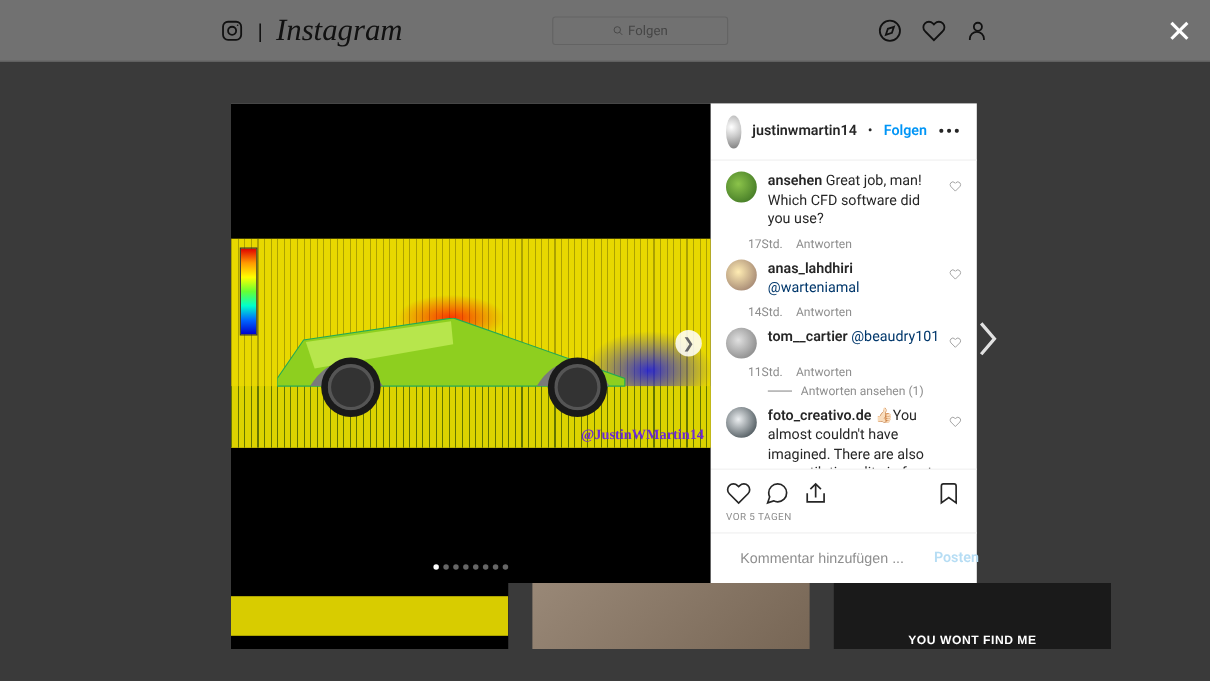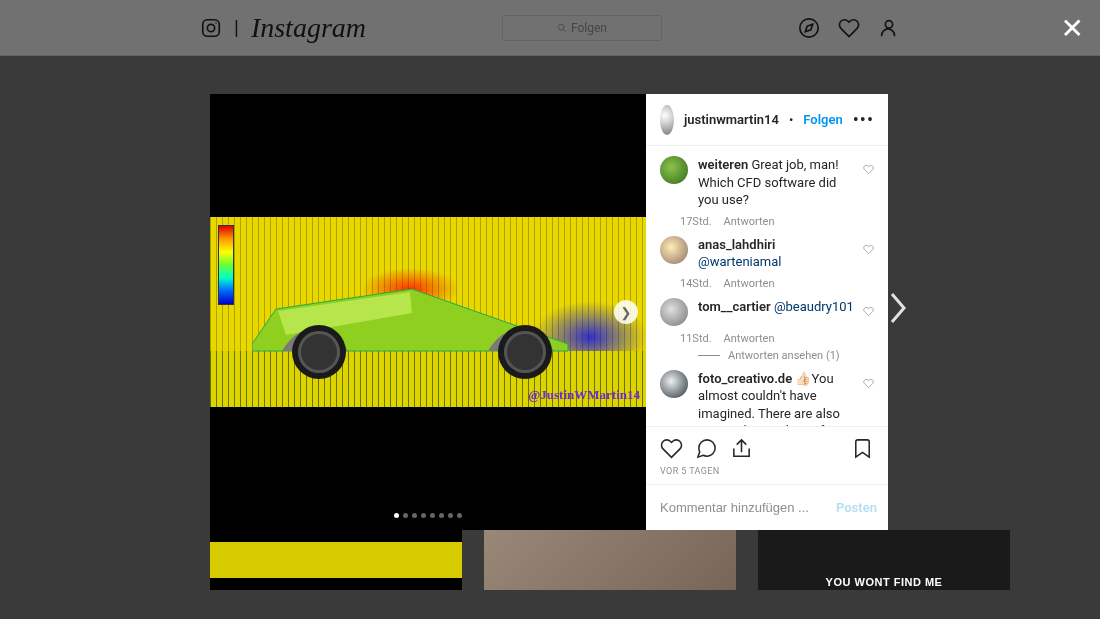--- a/index.html
+++ b/index.html
@@ -134,21 +134,21 @@
   .view-replies .line{ width:22px; height:1px; background:#8e8e8e;}
 
   .actions{ border-top:1px solid #efefef; padding:6px 14px 2px 14px;}
   .action-row{ display:flex; gap:12px; align-items:center; padding:4px 0;}
   .action-row svg{ width:23px; height:23px; stroke:#262626; fill:none; stroke-width:1.6;}
   .action-row .spacer{ flex:1;}
   .likes{ font-size:13px; color:#262626; padding:2px 0;}
   .likes b{ font-weight:600;}
   .ts{ font-size:9px; color:#8e8e8e; letter-spacing:0.4px; padding:2px 0 6px 0;}
 
-  .add-comment{ border-top:1px solid #efefef; display:flex; align-items:center; padding:0 14px; height:46px;}
+  .add-comment{ border-top:1px solid #efefef; display:flex; align-items:center; padding:0 27px; height:46px;}
   .add-comment input{ flex:1; border:none; outline:none; font-size:13px; color:#262626;}
   .add-comment input::placeholder{ color:#8e8e8e;}
   .post-btn{ color:#b6ddf4; font-weight:600; font-size:13px;}
 
   .thumb-row{
     position:absolute; top:530px; left:210px; display:flex; gap:22px;
   }
   .thumb{ width:252px; height:60px; background:#000; overflow:hidden; position:relative;}
   .thumb.t1 .mini{ position:absolute; inset:0; background:#000;}
   .thumb.t1 .strip{ position:absolute; top:12px; left:0; right:0; height:36px; background:#d8cc00;}
@@ -250,21 +250,21 @@
       <span class="uname">justinwmartin14</span>
       <span class="sep">•</span>
       <span class="follow-link">Folgen</span>
       <span class="more">•••</span>
     </div>
 
     <div class="comments">
 
       <div class="comment">
         <div class="avatar a1"></div>
-        <div class="comment-body"><span class="cu">weiteren</span> <span>Great job, man! Which CFD software did you use?</span></div>
+        <div class="comment-body"><span class="cu">ansehen</span> <span>Great job, man! Which CFD software did you use?</span></div>
         <span class="clike"><svg viewBox="0 0 24 24">
               <path d="M20.84 4.61a5.5 5.5 0 0 0-7.78 0L12 5.67l-1.06-1.06a5.5 5.5 0 0 0-7.78 7.78L12 21.23l8.84-8.84a5.5 5.5 0 0 0 0-7.78z"></path>
             </svg></span>
       </div>
       <div class="comment-meta">
           <span>17Std.</span>
           <span>Antworten</span>
         </div>
 
       <div class="comment">

